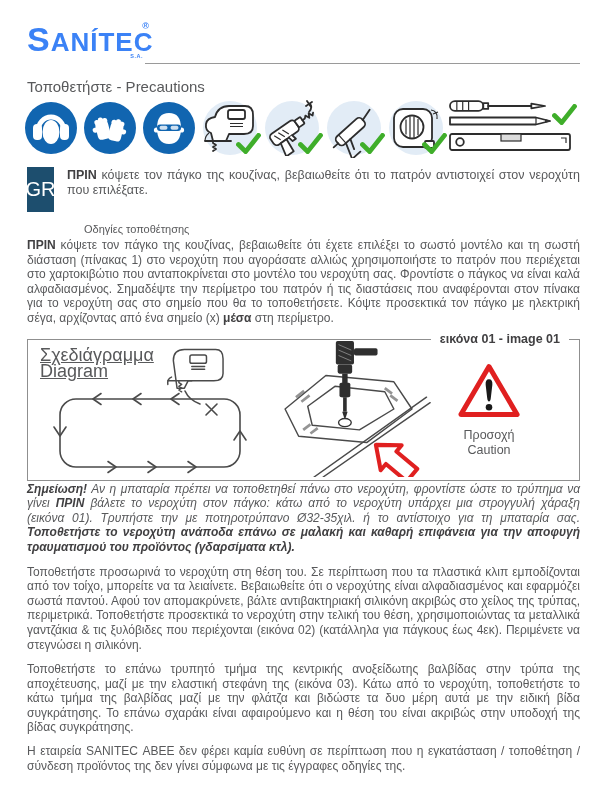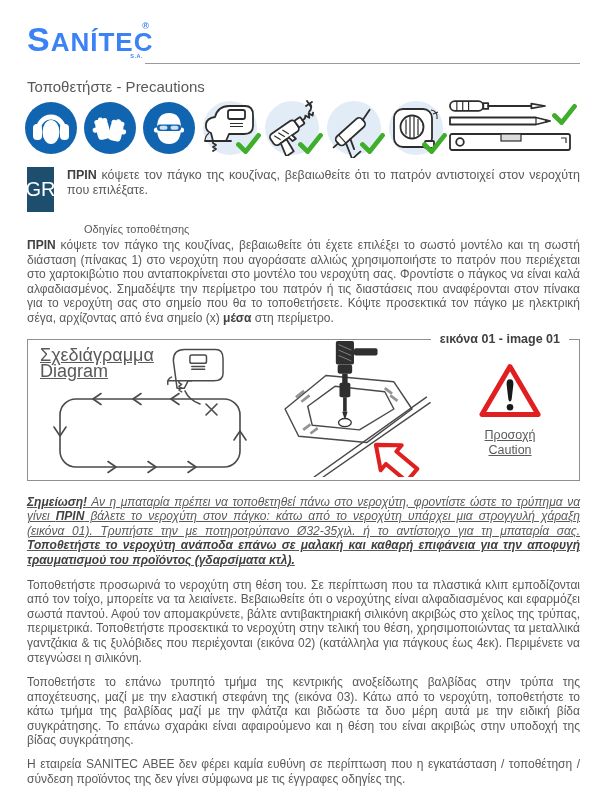--- a/index.html
+++ b/index.html
@@ -33,31 +33,31 @@
   .checkpath{stroke:#3fae2a;stroke-width:5;fill:none;stroke-linecap:round;stroke-linejoin:round;}
   
   .gr-row{display:flex;margin:9px 20px 0 27px;gap:13px;}
   .gr-box{width:27px;height:45px;background:#1d4e6e;color:#fff;font-size:20px;
           display:flex;align-items:center;justify-content:center;flex:0 0 auto;}
   .gr-text{flex:1;font-size:12.5px;line-height:15px;text-align:justify;padding-top:1px;}
   
   .subheading{margin:11px 20px 0 84px;font-size:11px;color:#58595b;}
   .para{margin:3px 20px 0 27px;font-size:12px;line-height:14.6px;text-align:justify;color:#58595b;}
   .para b, .gr-text b{color:#414042;}
-  .note{font-style:italic;margin-top:14px;text-decoration:underline;}
+  .note{font-style:italic;margin-top:1px;}
   .gap{margin-top:10px;}
   .footer-para{margin-top:9px;}
   
   .figure{position:relative;margin:13px 20px 0 27px;height:140px;border:1.5px solid #8f8f8f;}
   .figure-label{position:absolute;top:-8px;right:10px;background:#fff;padding:0 9px;
                 font-weight:700;font-size:12.5px;color:#414042;line-height:15px;}
   .diagram-label{position:absolute;left:12px;top:7px;font-size:18px;line-height:16.5px;color:#58595b;text-decoration:underline;}
   .loop-art{position:absolute;left:24px;top:2px;}
   .drill-art{position:absolute;left:226px;top:1px;}
-  .caution{position:absolute;right:8px;top:22px;width:122px;text-align:center;text-decoration:underline;}
+  .caution{position:absolute;right:29px;top:22px;width:122px;text-align:center;}
   .caution-text{font-size:12.5px;color:#58595b;line-height:15.5px;margin-top:4px;}
   .sketch{stroke:#4a4a4a;stroke-width:1.6;fill:none;stroke-linecap:round;stroke-linejoin:round;}
 </style>
 </head>
 <body>
 
 <div class="header">
   <div class="logo">
     <span class="logo-main">SANÍTEC</span>
     <span class="logo-reg">®</span>

